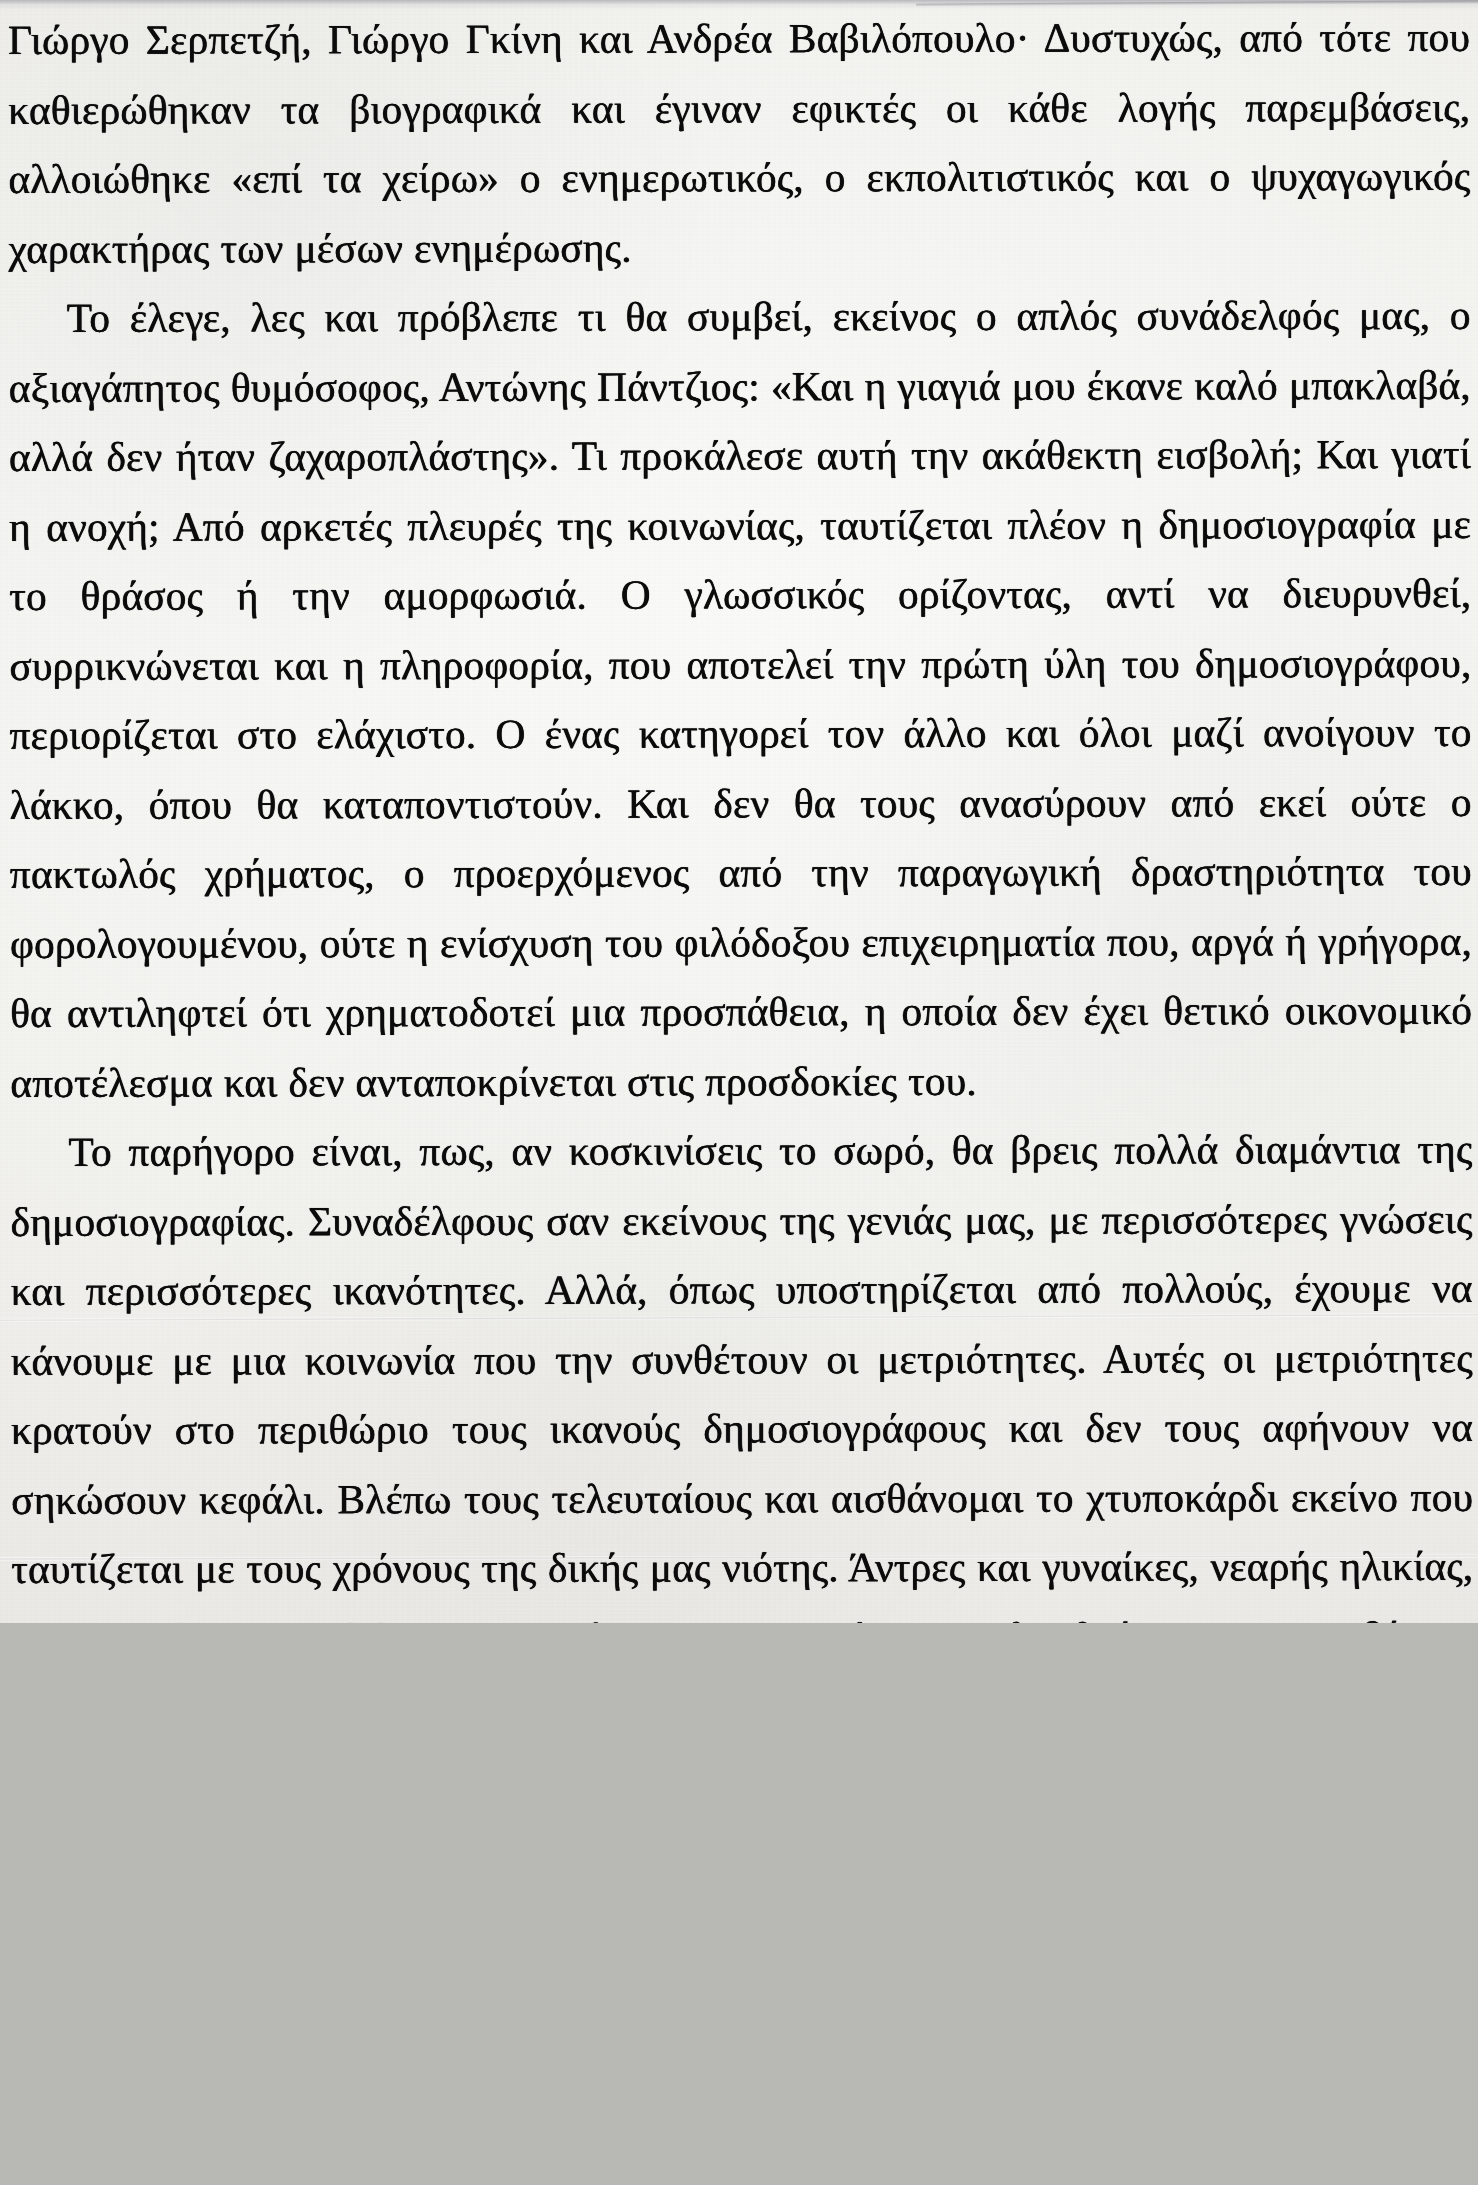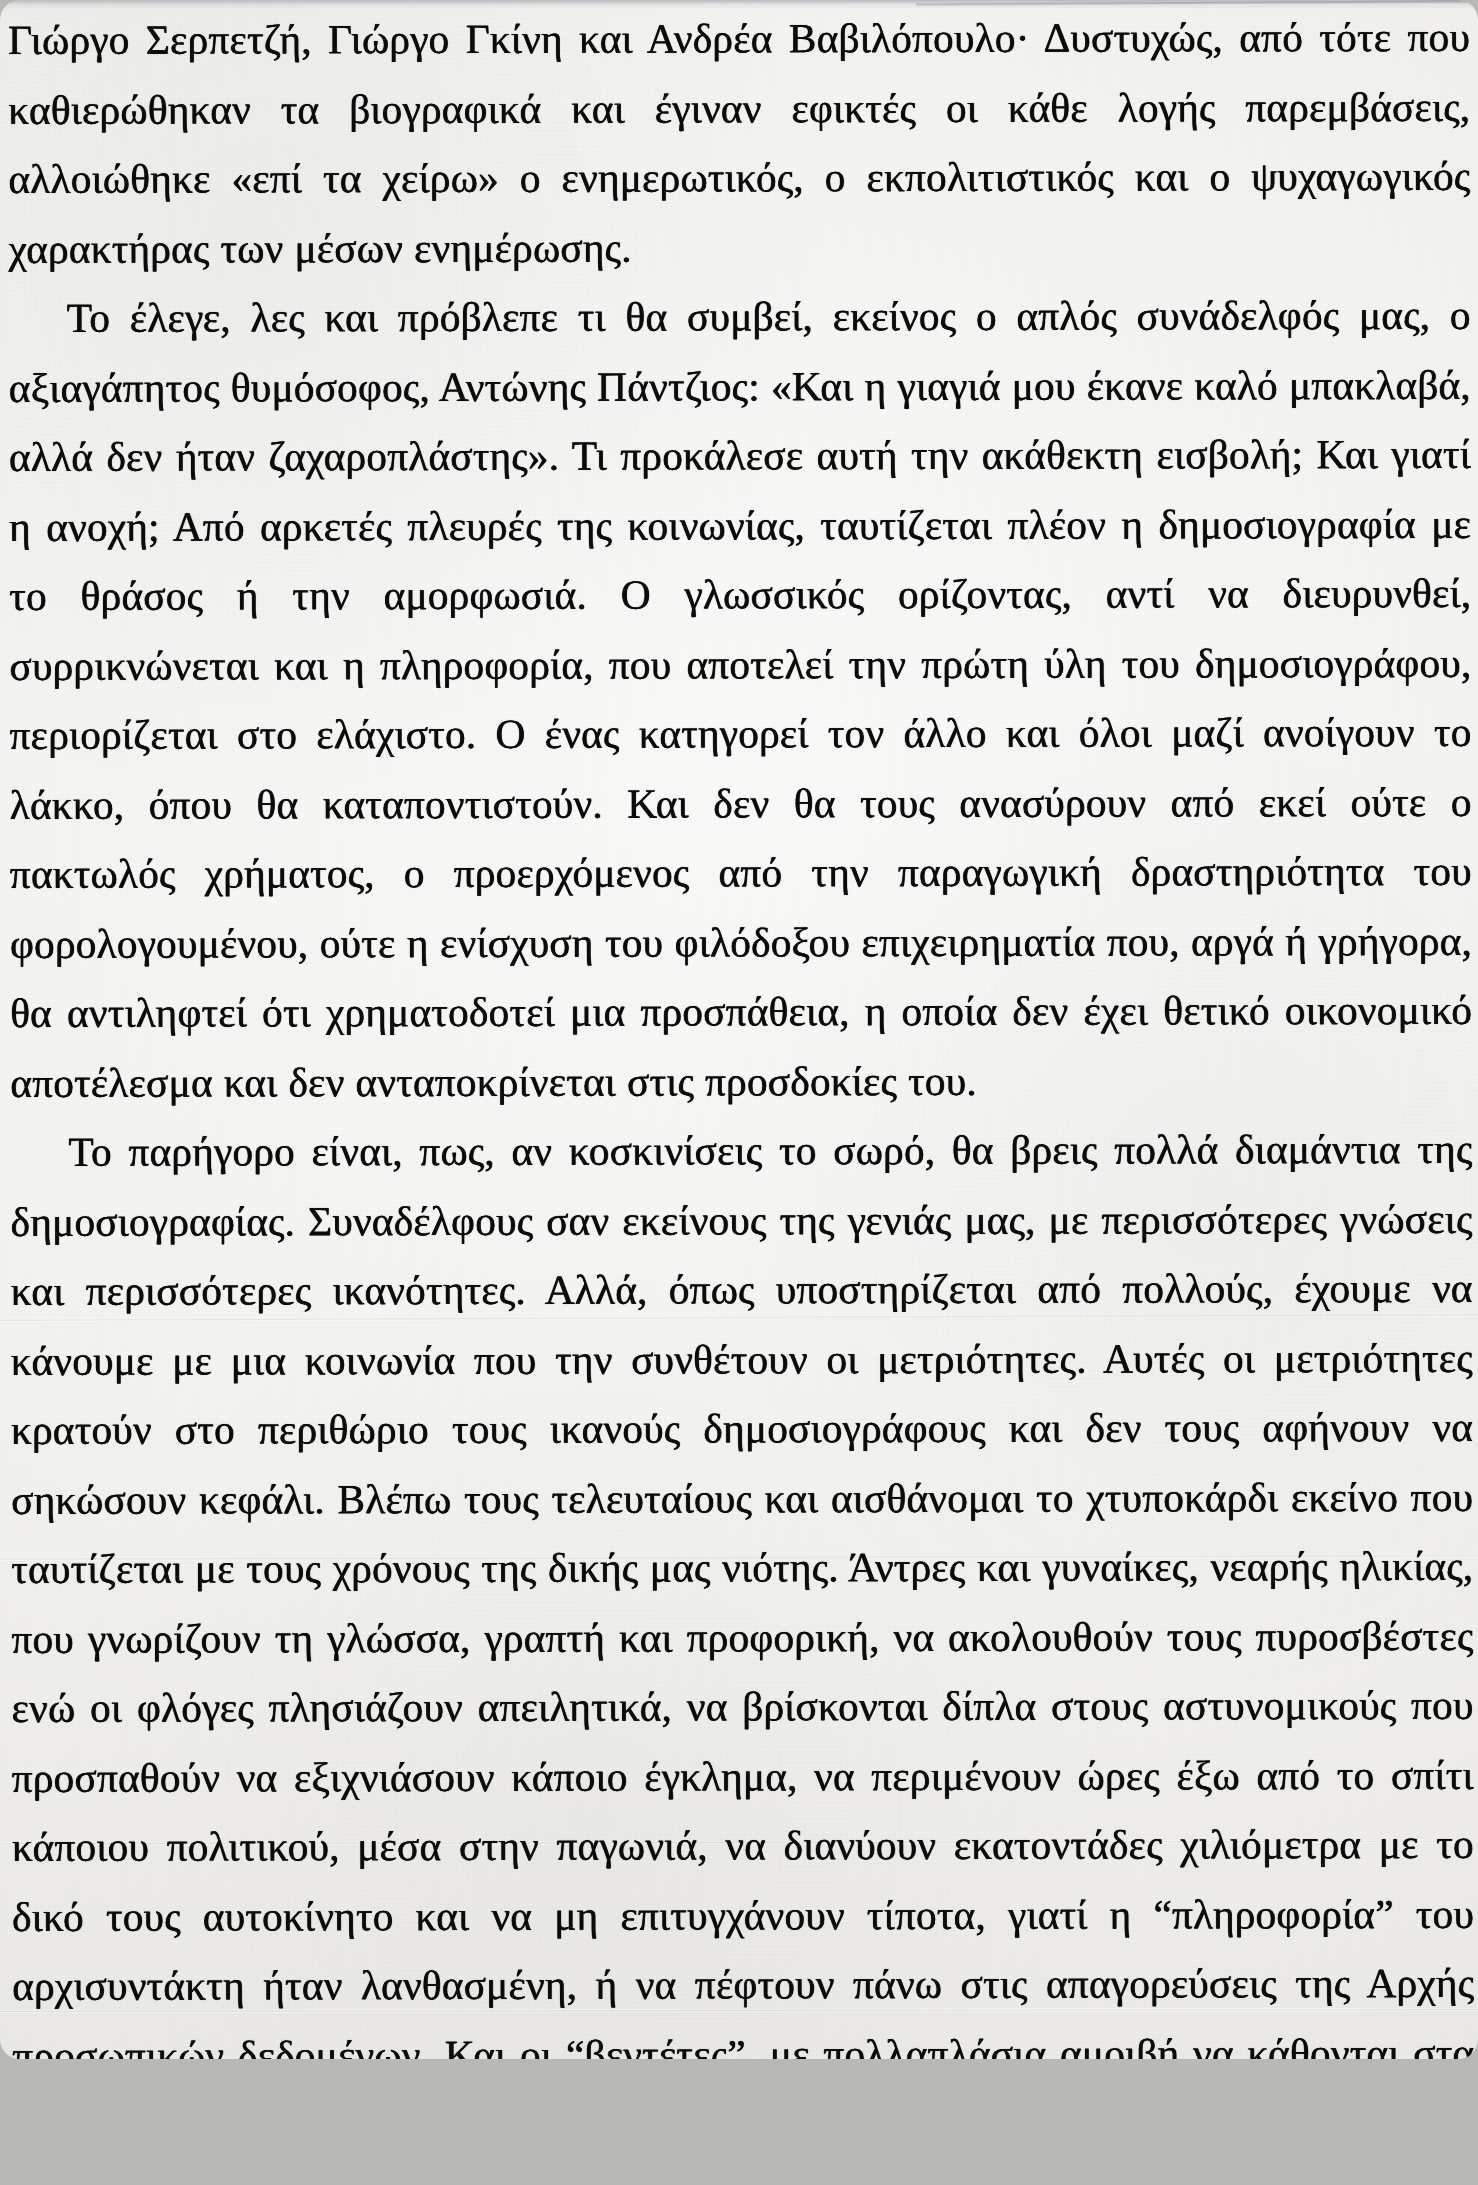--- a/index.html
+++ b/index.html
@@ -4,27 +4,26 @@
 <title>Scanned Greek Text Page</title>
 <style>
   html, body {
     margin: 0;
     padding: 0;
     background: #b8b8b4;
   }
   .page {
     position: relative;
     width: 1478px;
-    height: 2059px;
+    height: 1623px;
     margin: 0 auto;
     background:
       radial-gradient(ellipse 120% 70% at 50% 38%, #fbfbf9 0%, #f4f4f1 55%, #eceae6 100%);
     overflow: hidden;
     box-sizing: border-box;
-    border-radius: 20px;
   }
   
   .grain {
     position: absolute;
     inset: 0;
     pointer-events: none;
     opacity: .55;
     background-image:
       repeating-linear-gradient(0deg, rgba(0,0,0,.022) 0px, rgba(0,0,0,0) 2px, rgba(0,0,0,.018) 4px),
       repeating-linear-gradient(90deg, rgba(0,0,0,.014) 0px, rgba(0,0,0,0) 3px, rgba(0,0,0,.012) 6px),

